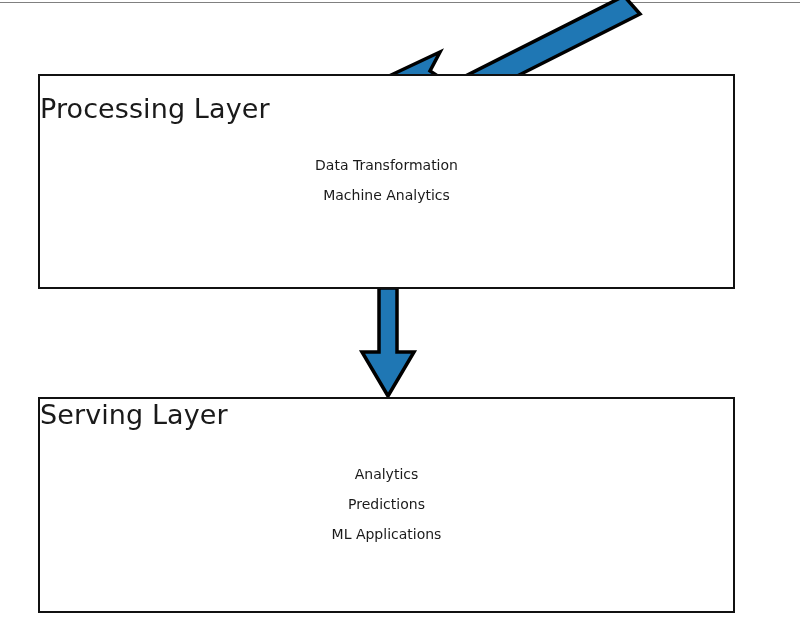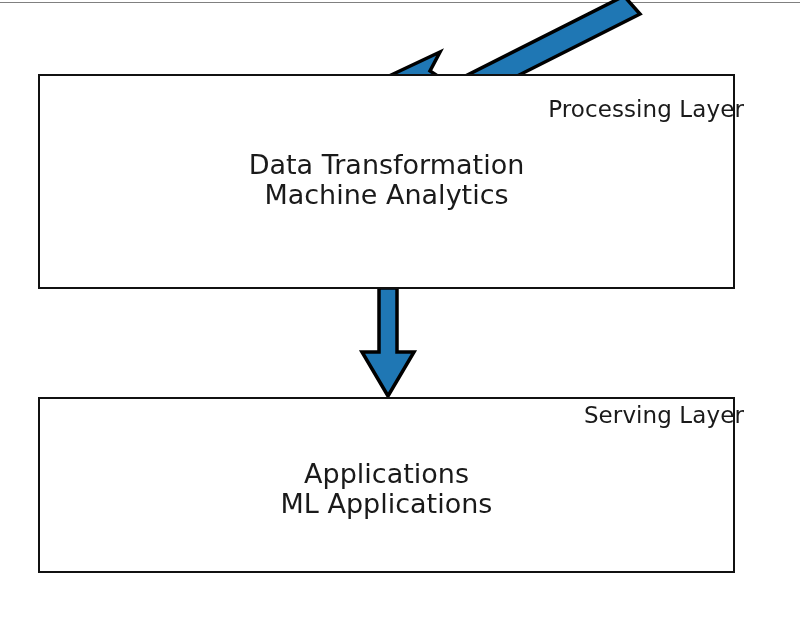--- a/index.html
+++ b/index.html
@@ -44,44 +44,44 @@
     left: 38px;
     top: 74px;
     width: 697px;
     height: 215px;
   }
 
   #serving-box {
     left: 38px;
     top: 397px;
     width: 697px;
-    height: 176px;
+    height: 216px;
   }
 
   .box-title {
     position: absolute;
-    left: 11px;
+    left: 0;
     width: 100%;
-    text-align: right;
-    font-size: 23px;
+    text-align: left;
+    font-size: 27px;
     line-height: 26px;
     letter-spacing: 0.1px;
     color: #1a1a1a;
     white-space: nowrap;
   }
 
   #processing-box .box-title { top: 20px; }
   #serving-box .box-title { top: 3px; }
 
   .box-body {
     position: absolute;
     left: 0;
     width: 100%;
     text-align: center;
-    font-size: 27px;
+    font-size: 14px;
     line-height: 30px;
     color: #1a1a1a;
   }
 
   #processing-box .box-body { top: 74px; }
   #serving-box .box-body { top: 60px; }
 
   .box-body .body-line {
     display: block;
     white-space: nowrap;
@@ -120,18 +120,19 @@
     <div class="box-title">Processing Layer</div>
     <div class="box-body">
       <span class="body-line">Data Transformation</span>
       <span class="body-line">Machine Analytics</span>
     </div>
   </div>
 
   <div class="layer-box" id="serving-box">
     <div class="box-title">Serving Layer</div>
     <div class="box-body">
-      <span class="body-line">Applications</span>
+      <span class="body-line">Analytics</span>
+      <span class="body-line">Predictions</span>
       <span class="body-line">ML Applications</span>
     </div>
   </div>
 
 </div>
 
 </body></html>

